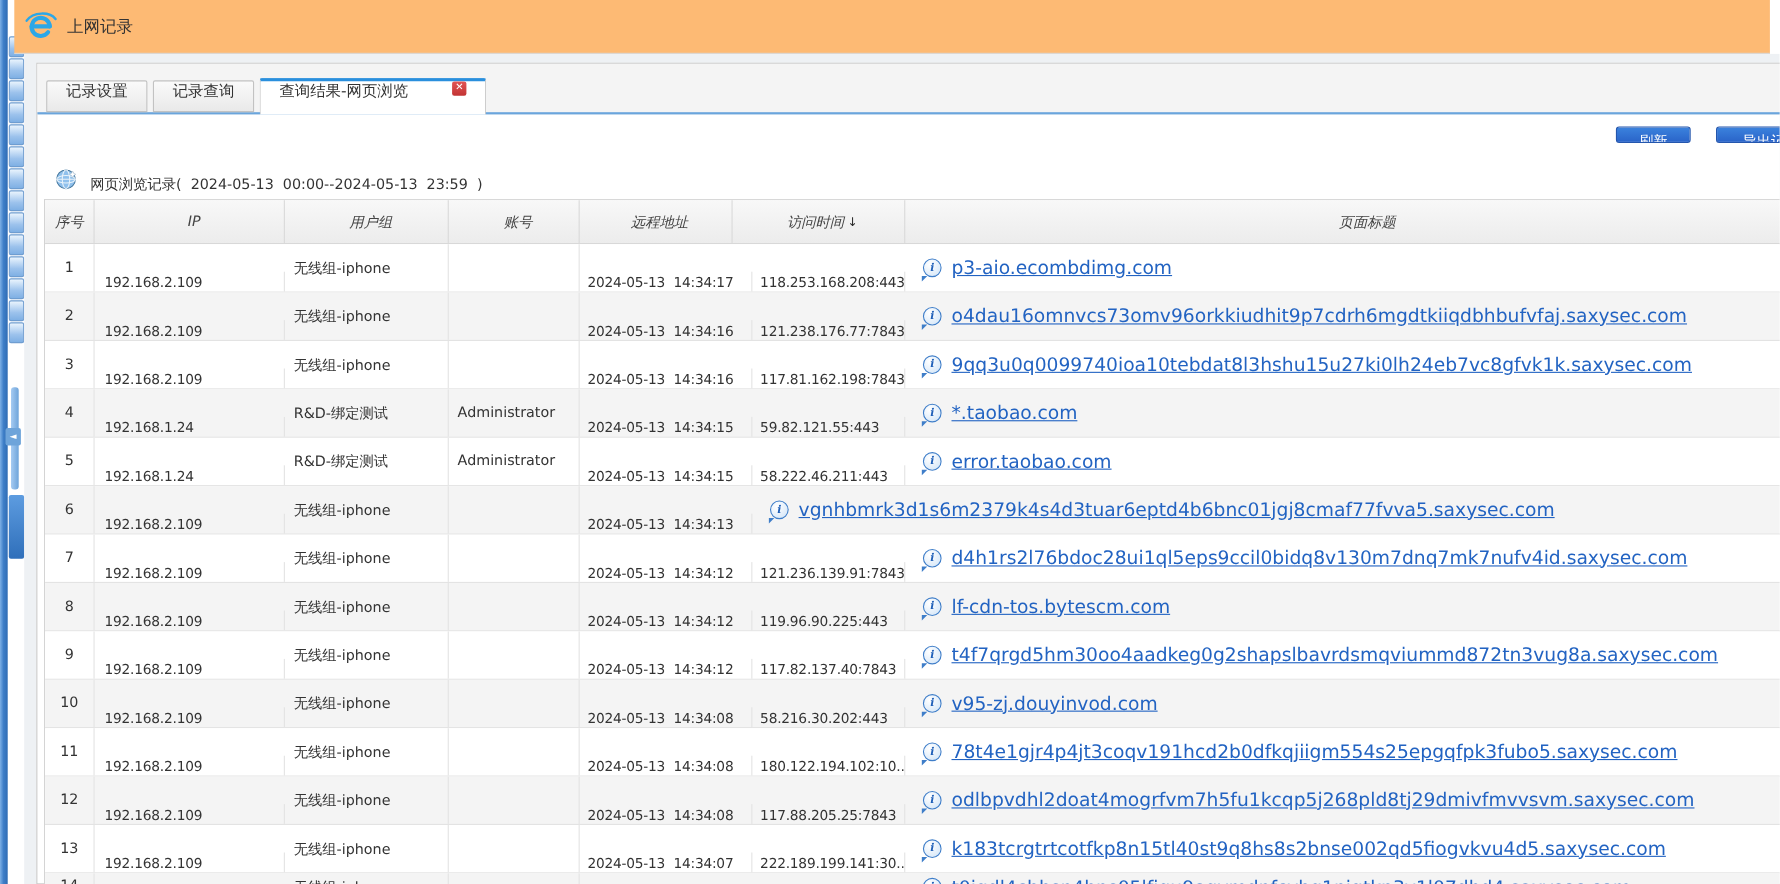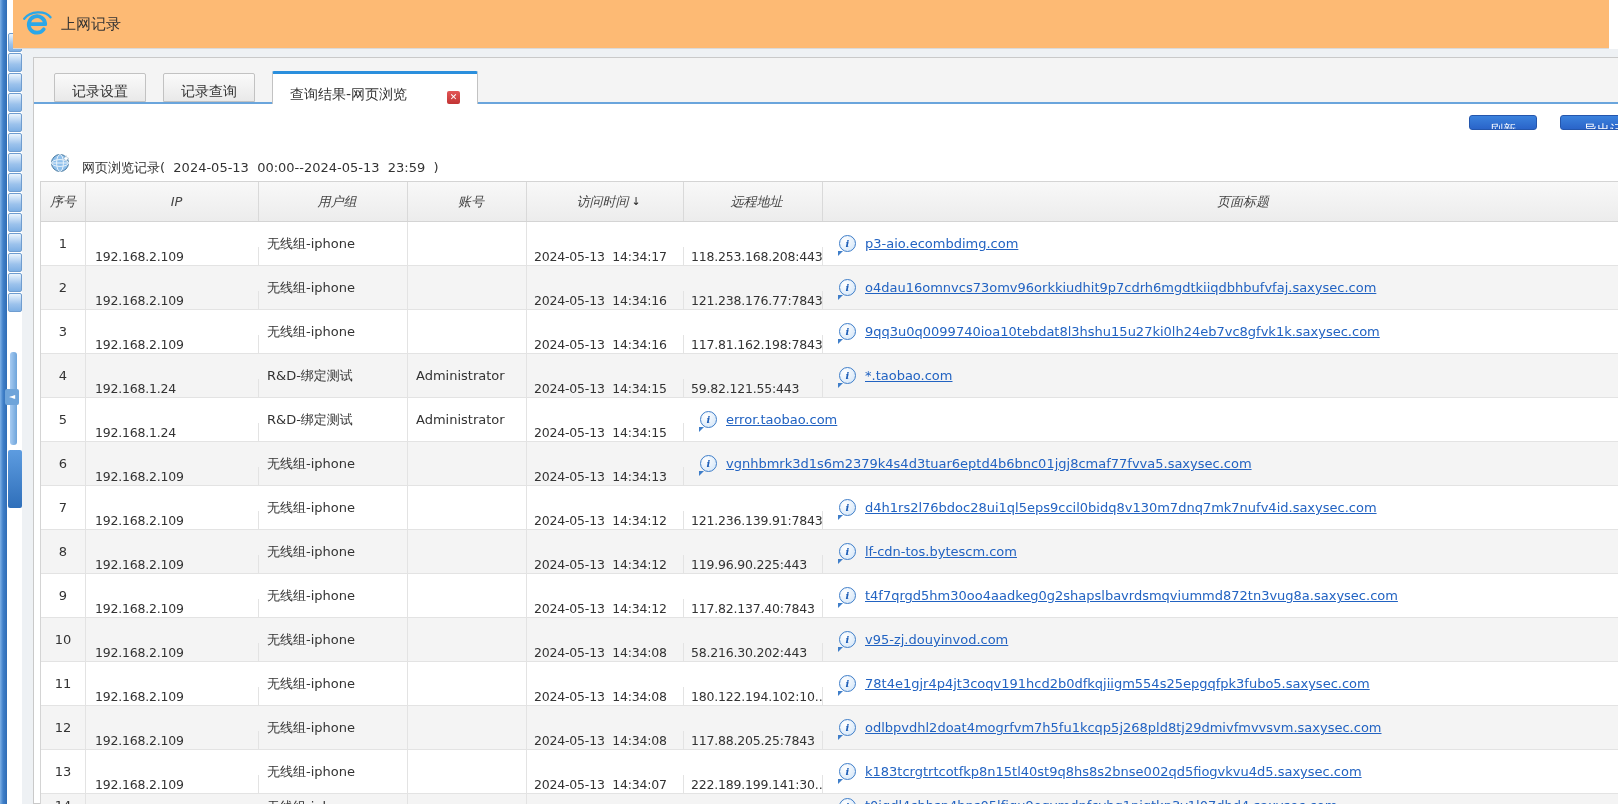--- a/index.html
+++ b/index.html
@@ -24,21 +24,21 @@
   .topbar{position:absolute;left:13px;top:0;width:1596px;height:48px;background:#fdba74;border-bottom:1px solid #dadada;}
   .ie-icon{position:absolute;left:9px;top:9px;width:30px;height:30px;}
   .app-title{position:absolute;left:48px;top:15px;font-size:15px;color:#333;}
 
   
   .panel{position:absolute;left:33px;top:57px;width:1590px;height:747px;background:#fff;border:1px solid #c9c9c9;box-sizing:border-box;}
   .tabstrip{position:absolute;left:0;top:0;right:0;height:46px;background:#f4f4f4;
     border-bottom:2px solid #6aa5dc;display:flex;align-items:flex-end;padding-left:8px;box-sizing:border-box;}
   .tab{height:29px;padding:0 17px;margin-right:5px;box-sizing:border-box;cursor:pointer;
     background:linear-gradient(#fafafa,#e9e9e9);border:1px solid #c2c2c2;border-radius:2px 2px 0 0;
-    font-size:14px;color:#333;display:flex;align-items:flex-end;gap:7px;margin-left:12px;}
+    font-size:14px;color:#333;display:flex;align-items:flex-start;gap:7px;}
   .tab.active{height:33px;background:#fff;border-top:3px solid #2a8fdd;border-bottom:none;
     margin-bottom:-2px;position:relative;z-index:3;gap:40px;}
   .tab-close{width:13px;height:13px;border-radius:2px;background:linear-gradient(#e25555,#c23434);
     color:#fff;font-size:9px;line-height:13px;text-align:center;font-weight:bold;cursor:pointer;}
 
   
   .btn{position:absolute;top:115px;height:15px;box-sizing:border-box;cursor:pointer;
     background:linear-gradient(#3b82dd,#2a64c9);border:1px solid #2456ad;border-radius:3px;
     color:#fff;font-size:13px;text-align:center;line-height:27px;overflow:hidden;white-space:nowrap;}
   .btn-refresh{left:1469px;width:68px;}
@@ -69,21 +69,21 @@
   .c4{width:157px;padding-left:7px;}
   .c5{width:139px;padding-left:7px;}
   .c6{flex:1;padding-left:16px;gap:9px;}
   .k-ip,.k-time,.k-remote{font-size:12.5px;letter-spacing:-0.2px;white-space:pre;margin-top:25px;}
   .info-icon{position:relative;width:15px;height:15px;flex:0 0 auto;border:1px solid #3f7ec9;border-radius:50%;
     background:radial-gradient(circle at 35% 30%,#ffffff,#cfe3f7);color:#1f5fb8;
     font-size:10px;font-style:italic;font-weight:bold;display:flex;align-items:center;justify-content:center;
     font-family:"DejaVu Serif",serif;cursor:pointer;}
   .info-icon::after{content:"";position:absolute;left:-2px;bottom:-5px;width:0;height:0;
     border-top:5px solid #3f7ec9;border-right:5px solid transparent;}
-  .page-link{color:#2263c2;text-decoration:underline;font-size:13px;white-space:nowrap;cursor:pointer;}
+  .page-link{color:#2263c2;text-decoration:underline;font-size:17px;white-space:nowrap;cursor:pointer;}
 </style>
 </head>
 <body>
 
 <div class="stage">
 
   <div class="rail-strip"></div>
   <div class="rail-items">
       <div class="rail-cell"></div>
       <div class="rail-cell"></div>
@@ -149,26 +149,26 @@
         </div>
         <div class="th c1">
           <span>IP</span>
         </div>
         <div class="th c2">
           <span>用户组</span>
         </div>
         <div class="th c3">
           <span>账号</span>
         </div>
+        <div class="th c5">
+          <span>远程地址</span>
+        </div>
         <div class="th c4">
           <span>访问时间</span>
           <span class="sort-arrow">↓</span>
-        </div>
-        <div class="th c5">
-          <span>远程地址</span>
         </div>
         <div class="th c6">
           <span>页面标题</span>
         </div>
       </div>
     <div>
         <div class="tr">
           <div class="td c0 k-no">1</div>
           <div class="td c1 k-ip">192.168.2.109</div>
           <div class="td c2 k-group">无线组-iphone</div>
@@ -215,20 +215,21 @@
             <span class="info-icon">i</span>
             <a class="page-link" href="#">*.taobao.com</a>
           </div>
         </div>
         <div class="tr">
           <div class="td c0 k-no">5</div>
           <div class="td c1 k-ip">192.168.1.24</div>
           <div class="td c2 k-group">R&amp;D-绑定测试</div>
           <div class="td c3 k-account">Administrator</div>
           <div class="td c4 k-time">2024-05-13  14:34:15</div>
+          <div class="td c5 k-remote">58.222.46.211:443</div>
           <div class="td c6 k-title">
             <span class="info-icon">i</span>
             <a class="page-link" href="#">error.taobao.com</a>
           </div>
         </div>
         <div class="tr alt">
           <div class="td c0 k-no">6</div>
           <div class="td c1 k-ip">192.168.2.109</div>
           <div class="td c2 k-group">无线组-iphone</div>
           <div class="td c3 k-account"></div>

